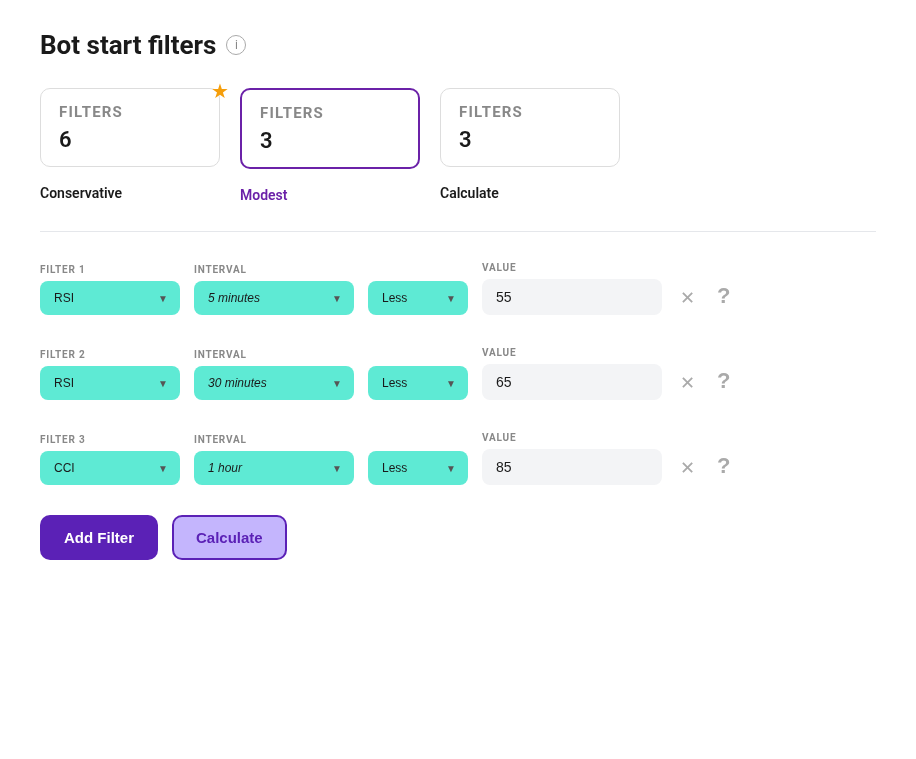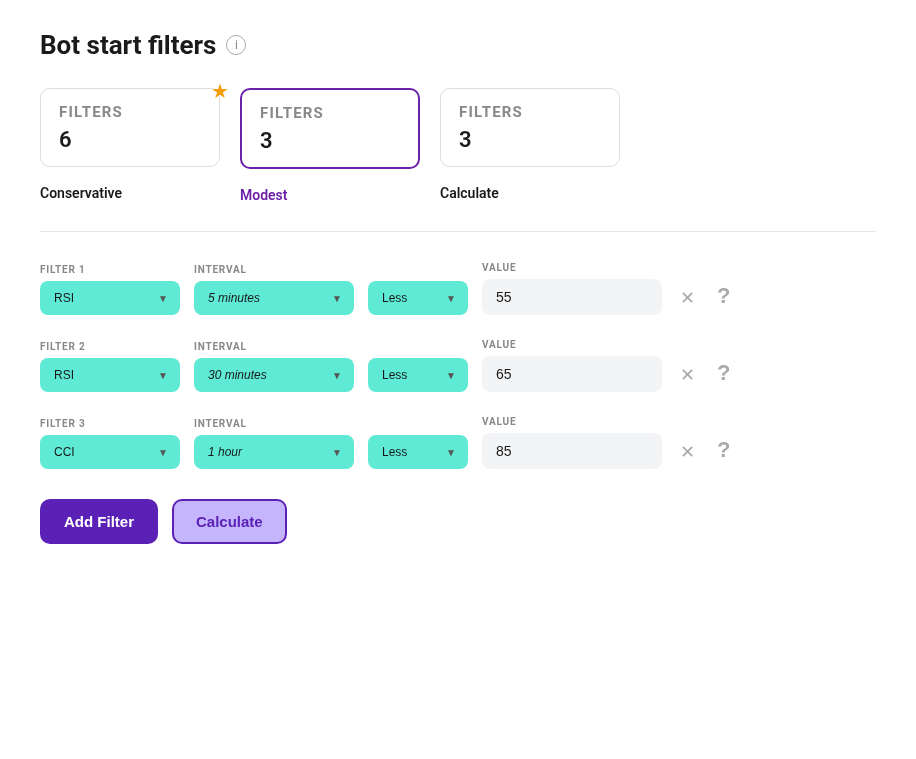--- a/index.html
+++ b/index.html
@@ -91,21 +91,21 @@
     .divider {
       border: none;
       border-top: 1px solid #e5e7eb;
       margin: 10px 0 30px 0;
     }
 
     
     .filter-section {
       display: flex;
       flex-direction: column;
-      gap: 24px;
+      gap: 32px;
       margin-bottom: 30px;
       justify-content: flex-end;
     }
     .filter-row {
       display: flex;
       align-items: flex-end;
       gap: 14px;
     }
     .filter-group {
       display: flex;

